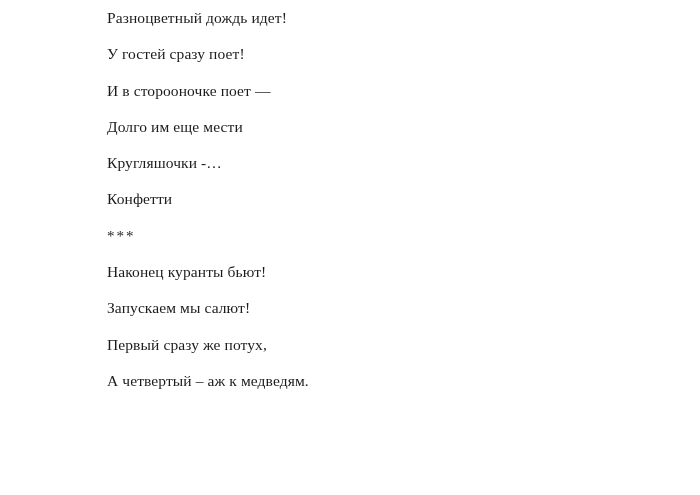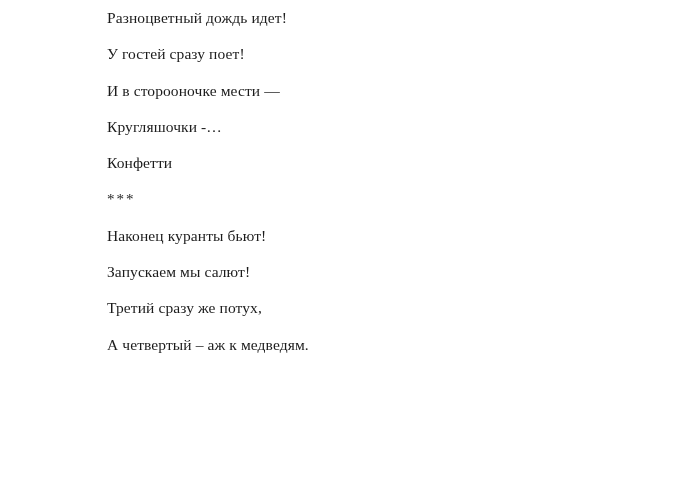--- a/index.html
+++ b/index.html
@@ -39,23 +39,24 @@
   }
 </style>
 </head>
 <body>
 
 <div id="page">
   <div class="poem-body">
 
     <div class="line">Разноцветный дождь идет!</div>
     <div class="line">У гостей сразу поет!</div>
-    <div class="line">И в сторооночке мести —</div>
+    <div class="line">И в сторооночке поет —</div>
+    <div class="line">Долго им еще мести</div>
     <div class="line">Кругляшочки -…</div>
     <div class="line">Конфетти</div>
     <div class="line stars">***</div>
     <div class="line">Наконец куранты бьют!</div>
     <div class="line">Запускаем мы салют!</div>
-    <div class="line">Третий сразу же потух,</div>
+    <div class="line">Первый сразу же потух,</div>
     <div class="line">А четвертый – аж к медведям.</div>
 
   </div>
 </div>
 
 </body></html>

